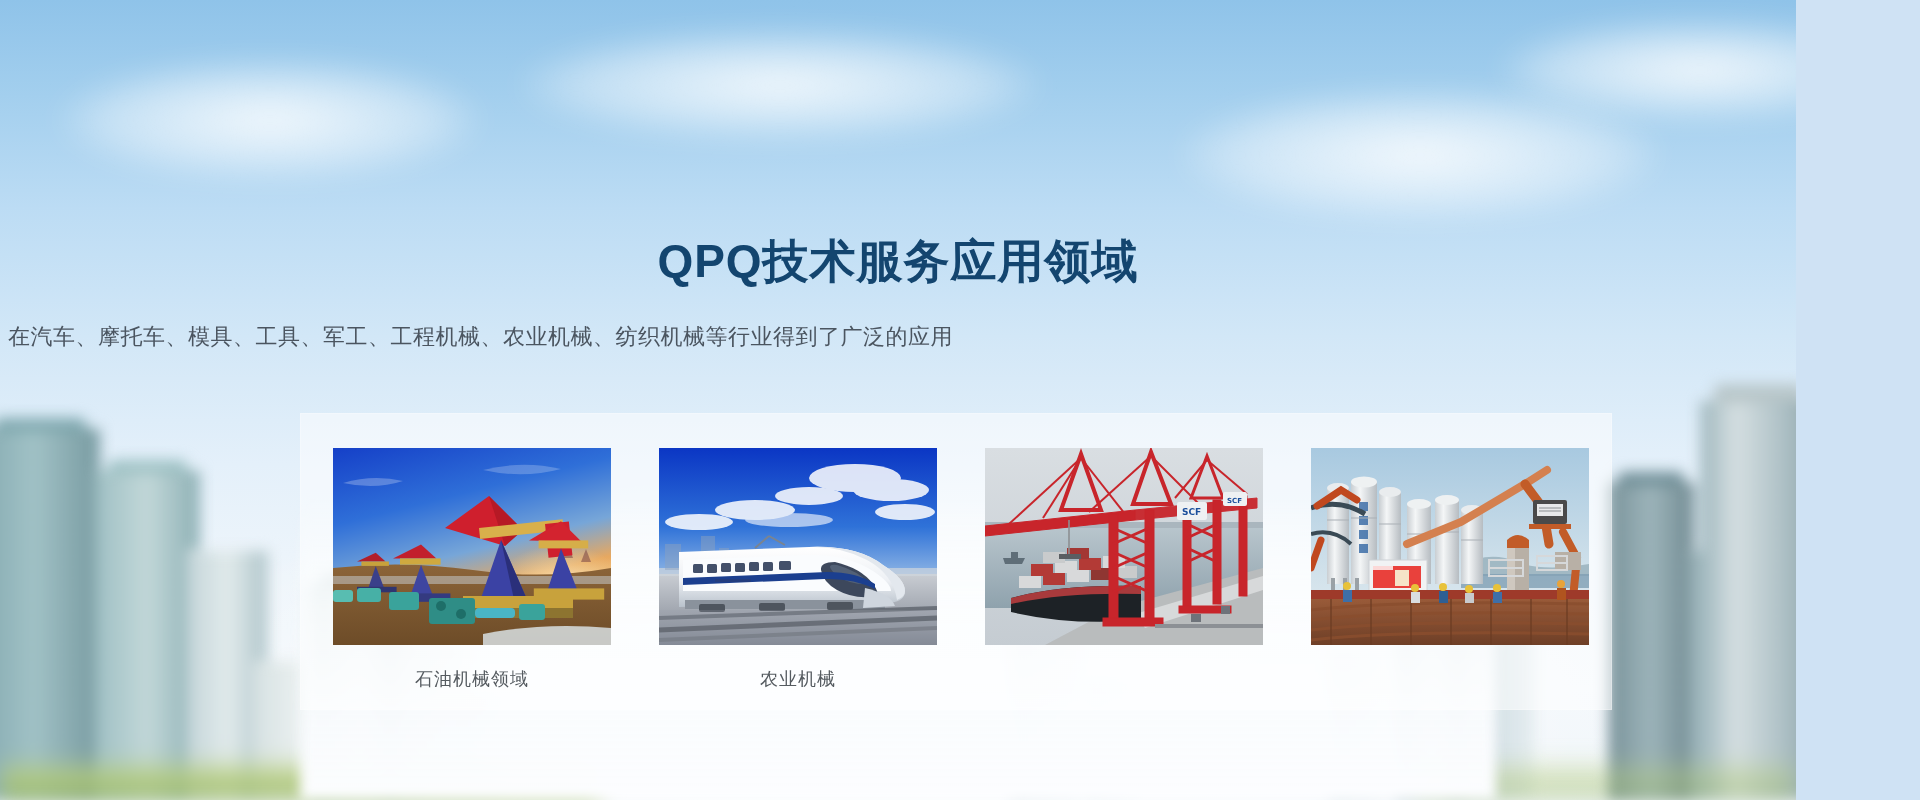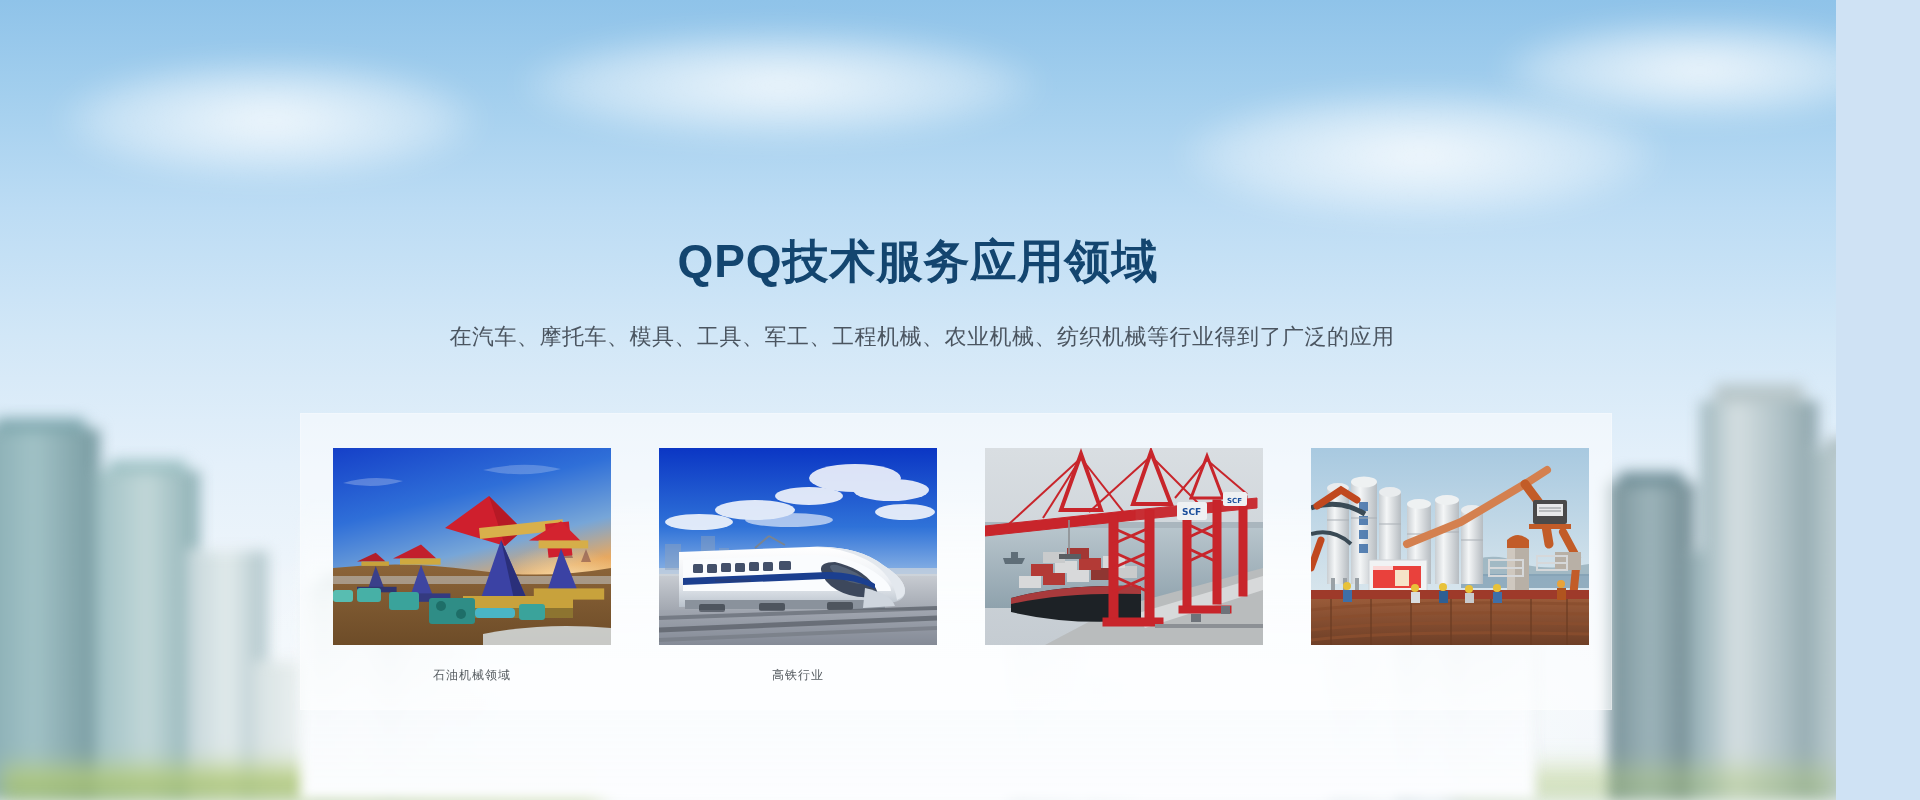--- a/index.html
+++ b/index.html
@@ -1,21 +1,21 @@
 <!DOCTYPE html>
 <html><head>
 <meta charset="utf-8">
 <style>
   html,body{margin:0;padding:0;}
   body{
     width:1920px;height:800px;overflow:hidden;
     font-family:"Liberation Sans","DejaVu Sans",sans-serif;
     background:#cfe2f4;
   }
-  #stage{position:relative;width:1796px;height:800px;overflow:hidden;padding-left:40px;}
+  #stage{position:relative;width:1796px;height:800px;overflow:hidden;}
 
   
   .sky{
     position:absolute;inset:0;
     background:linear-gradient(to bottom,
       #8fc3e9 0%, #a3cfee 12%, #bcdcf4 26%,
       #d2e7f7 42%, #e4f0fa 58%, #eef5fb 72%,
       #f2f7fb 86%, #eef4f9 100%);
   }
   .sky-haze{
@@ -51,39 +51,39 @@
     filter:blur(6px);
   }
 
   
   .title{
     position:absolute;left:0;right:0;top:236px;text-align:center;
     font-size:46px;font-weight:700;letter-spacing:1px;
     color:#13456f;line-height:1.1;white-space:nowrap;
   }
   .subtitle{
-    position:absolute;left:8px;right:0;top:322px;text-align:center;
+    position:absolute;left:8px;right:0;top:322px;
     font-size:22px;color:#4b5560;letter-spacing:.5px;white-space:nowrap;
   }
 
   
   .panel{
     position:absolute;left:300px;top:413px;width:1312px;height:297px;
     background:rgba(255,255,255,.52);
     box-shadow:0 0 0 1px rgba(255,255,255,.25) inset;
   }
   .cards{position:absolute;left:333px;top:448px;display:flex;gap:48px;}
   .card{width:278px;}
   .thumb{
     width:278px;height:197px;position:relative;overflow:hidden;
     background:#9bb6c8;display:block;
   }
   .thumb svg{display:block;width:278px;height:197px;}
   .caption{
-    margin-top:22px;text-align:center;font-size:12px;color:#555b60;
+    margin-top:22px;text-align:center;font-size:18px;color:#555b60;
     letter-spacing:1px;white-space:nowrap;
   }
 </style>
 </head>
 <body>
 
 <div id="stage">
 
   <div class="sky"></div>
   <div class="sky-haze"></div>
@@ -319,21 +319,21 @@
           </g>
 
           <g opacity=".8">
             <path d="M0 170 L278 160" stroke="#5d636c" stroke-width="4" fill="none"></path>
             <path d="M0 182 L278 170" stroke="#4a5058" stroke-width="5" fill="none"></path>
             <path d="M0 192 L278 180" stroke="#6d737b" stroke-width="4" fill="none"></path>
           </g>
           <rect y="162" width="278" height="35" fill="#9aa1aa" opacity=".25"></rect>
         </svg>
       </div>
-      <div class="caption">高铁行业</div>
+      <div class="caption">农业机械</div>
     </div>
 
     <div class="card">
       <div class="thumb">
         <svg viewBox="0 0 278 197" preserveAspectRatio="none">
           <defs>
             <linearGradient id="g3sky" x1="0" y1="0" x2="0" y2="1">
               <stop offset="0%" stop-color="#d9dee2"></stop>
                 <stop offset="100%" stop-color="#c5ccd2"></stop>
             </linearGradient>

